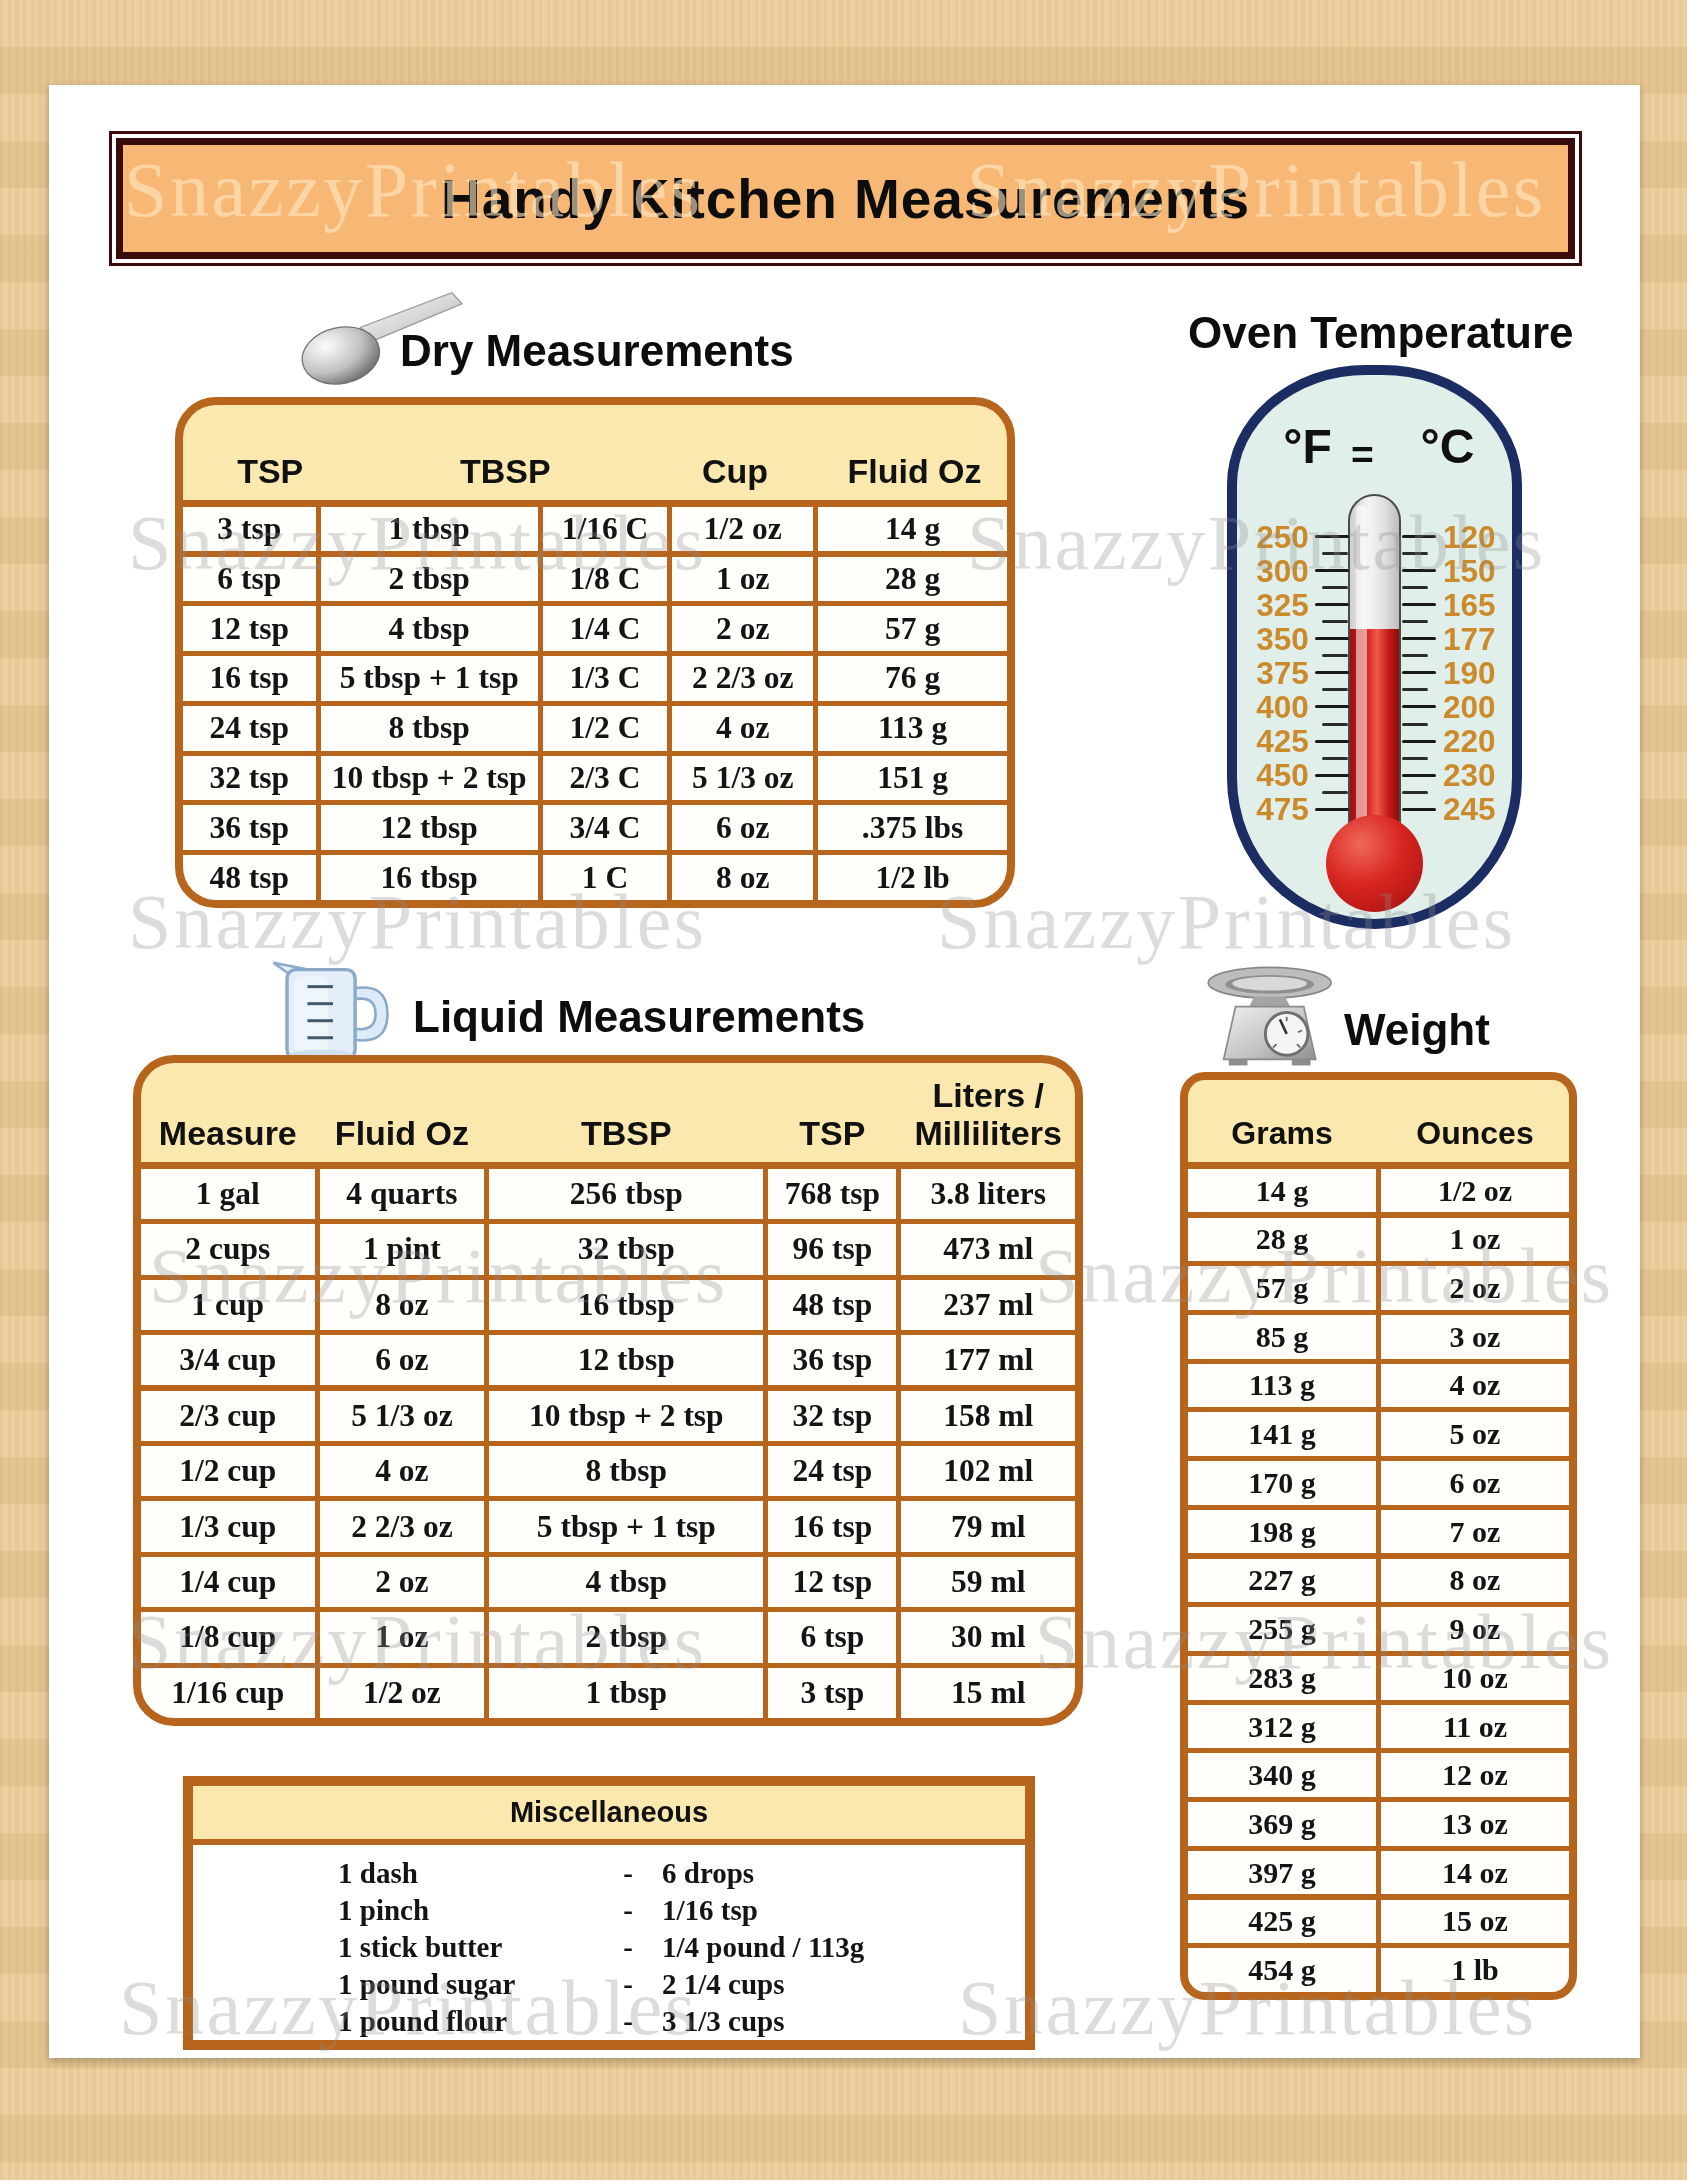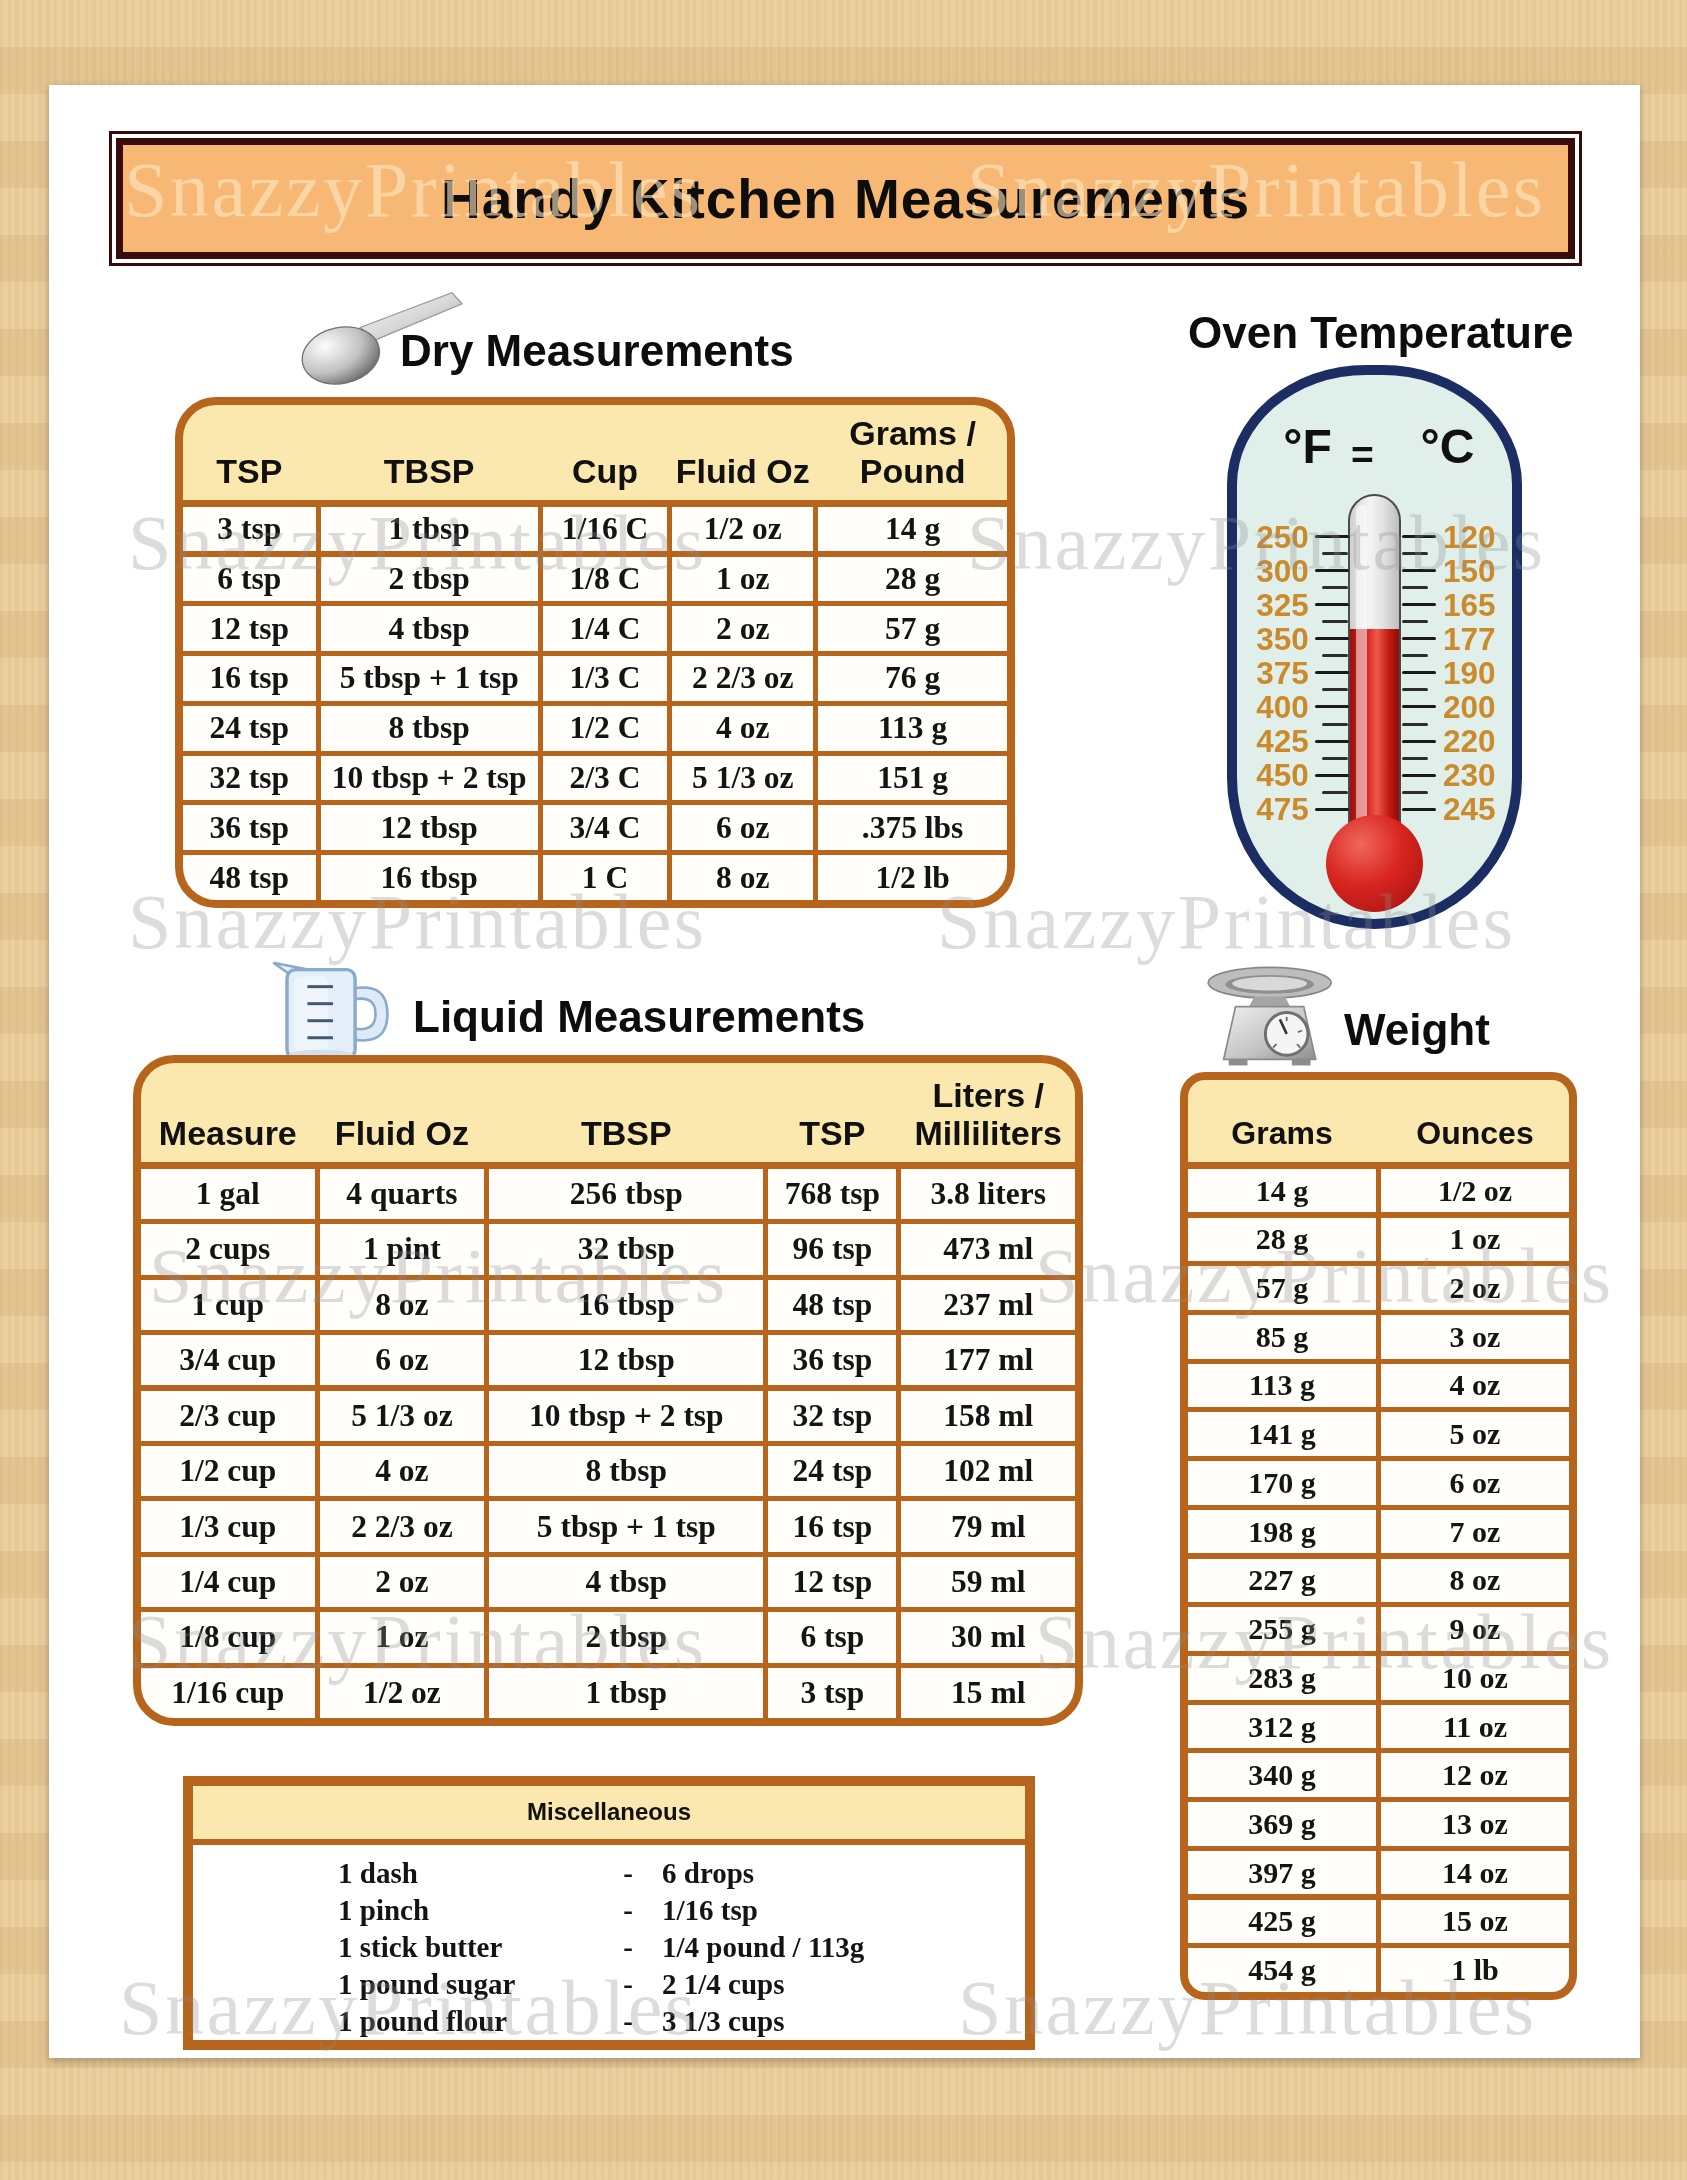--- a/index.html
+++ b/index.html
@@ -25,21 +25,21 @@
   .hcell{background:#FBE8AF;text-align:center;font-weight:700;white-space:pre-line;line-height:1.12;padding-bottom:10.2px;color:#111;}
   .dry .thead{height:95px;} .dry .hcell{font-size:34px;}
   .liq .thead{height:99px;} .liq .hcell{font-size:34px;}
   .wgt .thead{height:82px;}  .wgt .hcell{font-size:32px;}
   .tbody{display:flex;flex-direction:column;gap:5.1px;margin-top:6.8px;flex:1;}
   .trow{display:flex;gap:5.1px;flex:1;}
   .tcell{background:#FFFEFB;display:flex;align-items:center;justify-content:center;
          font-family:"Liberation Serif",serif;font-weight:700;color:#141414;}
   .dry .tcell{font-size:31.5px;} .liq .tcell{font-size:31.5px;} .wgt .tcell{font-size:30px;}
   
-  .misc-head{height:61px;background:#FBE8AF;border-bottom:6px solid #B7651C;display:flex;align-items:center;justify-content:center;font-size:24px;font-weight:700;color:#111;}
+  .misc-head{height:61px;background:#FBE8AF;border-bottom:6px solid #B7651C;display:flex;align-items:center;justify-content:center;font-size:29px;font-weight:700;color:#111;}
   .misc-body{background:#fff;flex:1;padding-top:10.2px;}
   .mrow{display:flex;align-items:center;height:37px;font-family:"Liberation Serif",serif;font-weight:700;font-size:29px;color:#141414;}
   .m-item{margin-left:145px;width:256px;}
   .m-dash{width:51px;text-align:center;margin-left:8.5px;}
   .m-val{margin-left:8.5px;}
   
   .thermo{position:absolute;left:1227px;top:365px;width:295px;height:564px;box-sizing:border-box;
           border:10.2px solid #1B2D63;background:#E0EFE9;
           border-radius:149px 149px 158px 158px / 128px 128px 162px 162px;}
   .t-unit{position:absolute;font-size:48px;font-weight:700;color:#101010;width:81px;text-align:center;top:44px;}
@@ -93,22 +93,20 @@
   <ellipse cx="55" cy="76" rx="46" ry="33" transform="rotate(-12 55 76)" fill="url(#bowlG)" stroke="#6f6f6f" stroke-width="1.5"></ellipse>
 </svg>
 <div class="heading" style="left:400px;top:326px;">Dry Measurements</div>
 
 <div class="tbl dry" style="left:175px;top:397px;width:840px;height:511px;">
   <div class="thead">
       <div class="hcell" style="flex: 16.5 1 0px;">TSP</div>
       <div class="hcell" style="flex: 27 1 0px;">TBSP</div>
       <div class="hcell" style="flex: 15.5 1 0px;">Cup</div>
       <div class="hcell" style="flex: 17.5 1 0px;">Fluid Oz</div>
-      <div class="hcell" style="flex: 23.5 1 0px;">Grams /
-Pound</div>
     </div>
   <div class="tbody">
       <div class="trow">
         <div class="tcell" style="flex: 16.5 1 0px;">3 tsp</div>
         <div class="tcell" style="flex: 27 1 0px;">1 tbsp</div>
         <div class="tcell" style="flex: 15.5 1 0px;">1/16 C</div>
         <div class="tcell" style="flex: 17.5 1 0px;">1/2 oz</div>
         <div class="tcell" style="flex: 23.5 1 0px;">14 g</div>
       </div>
       <div class="trow">

